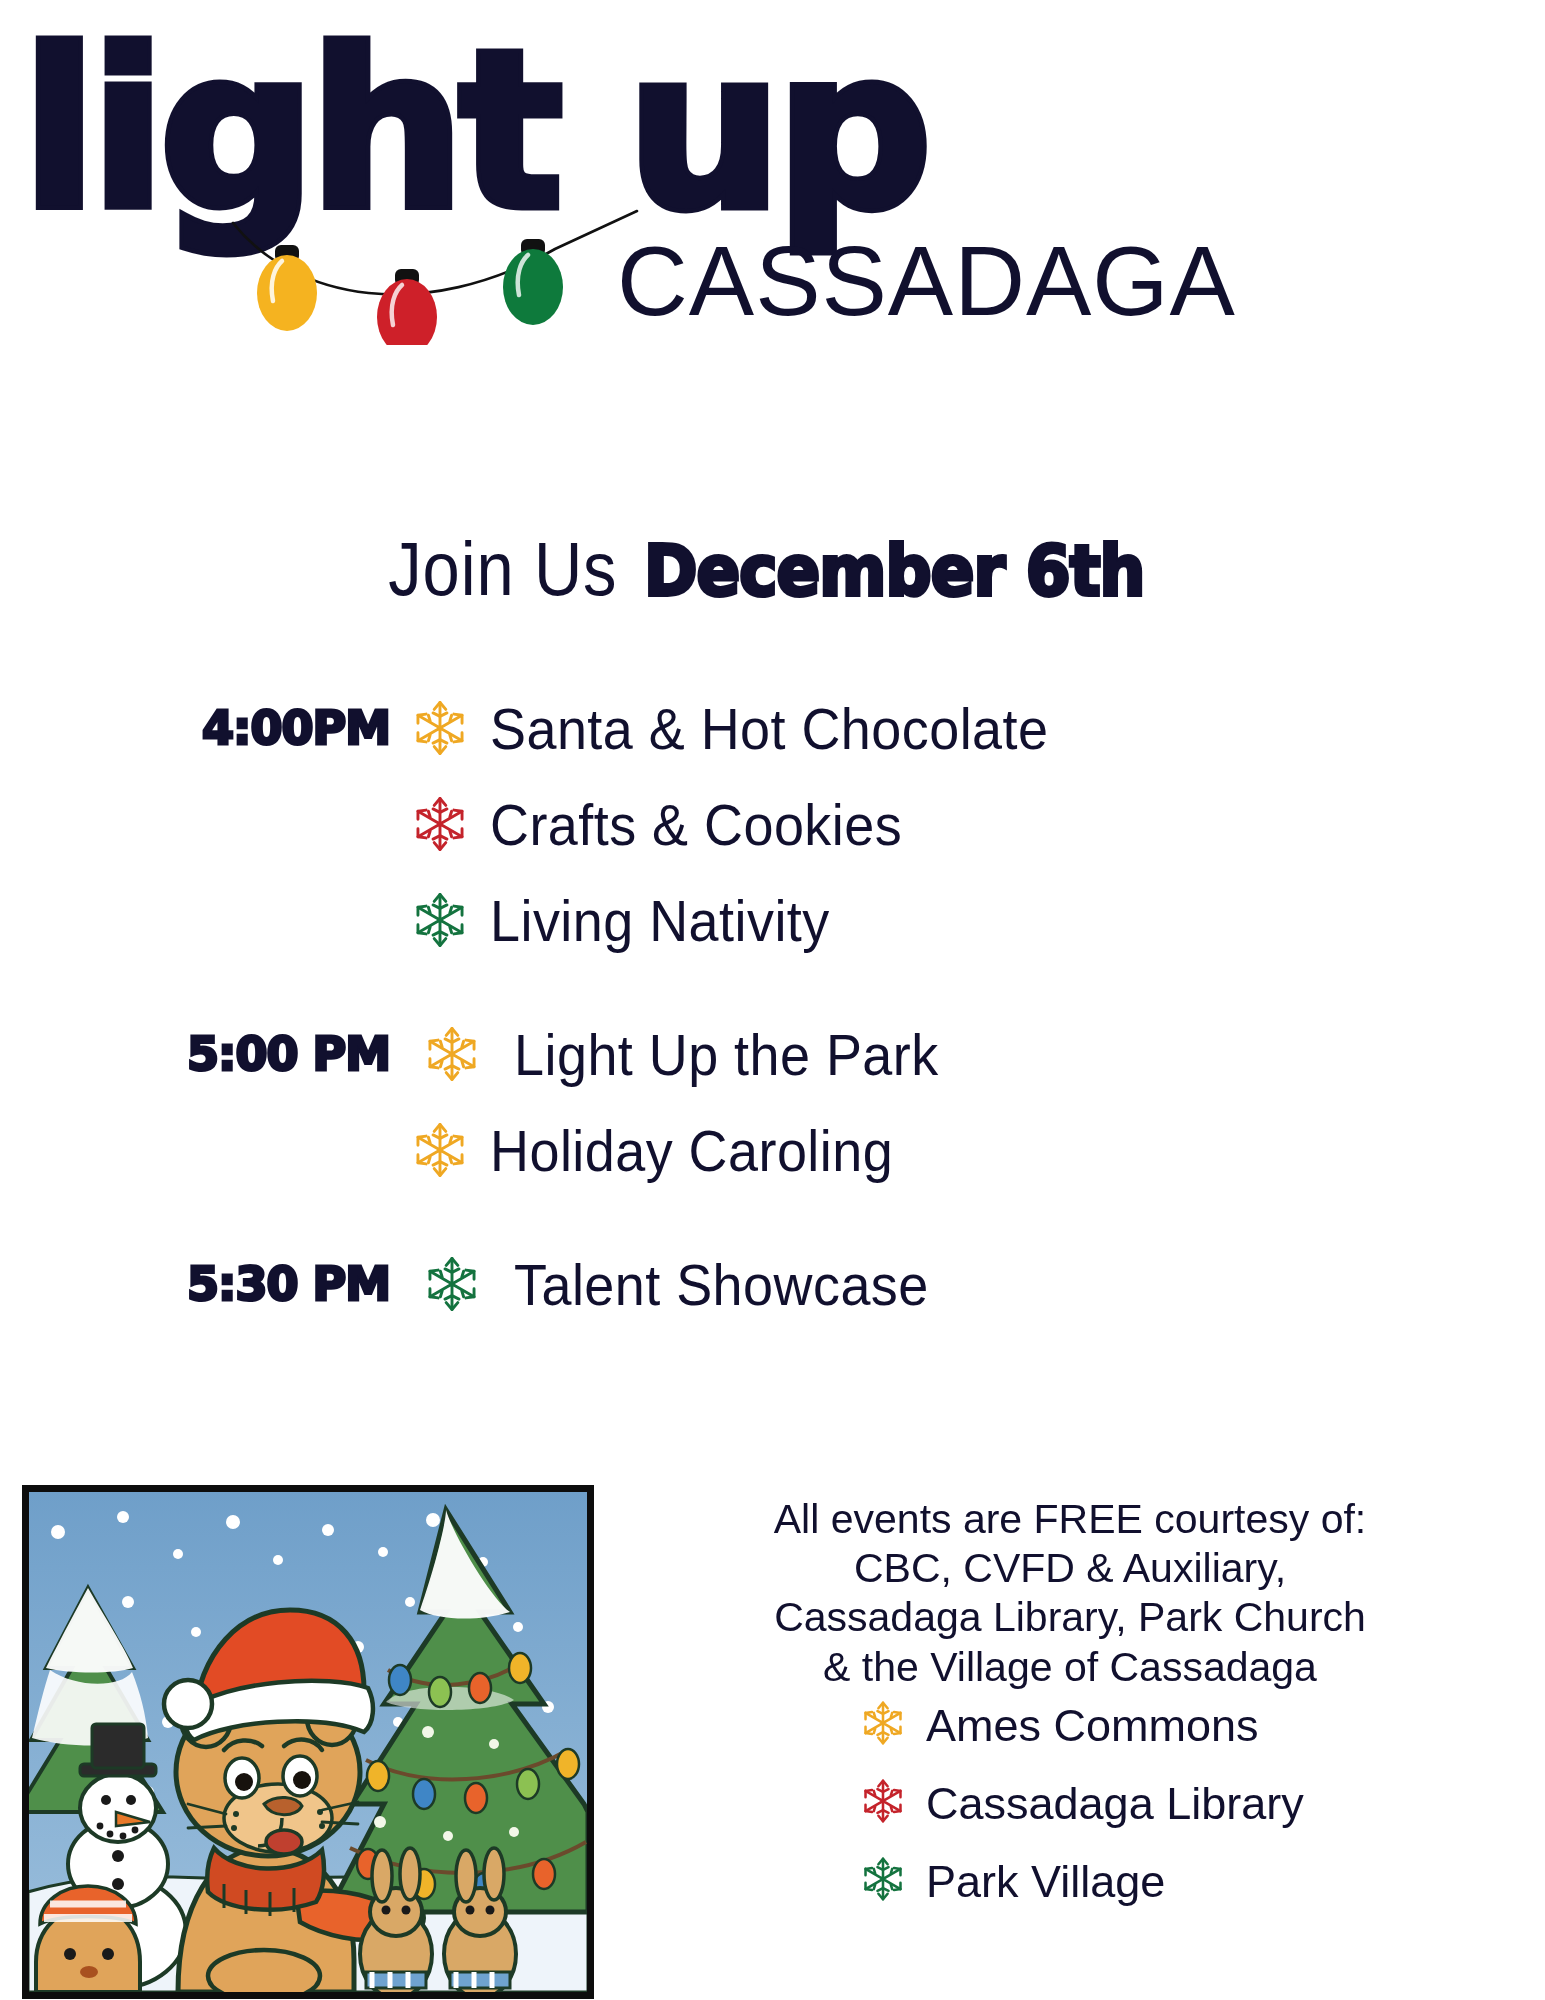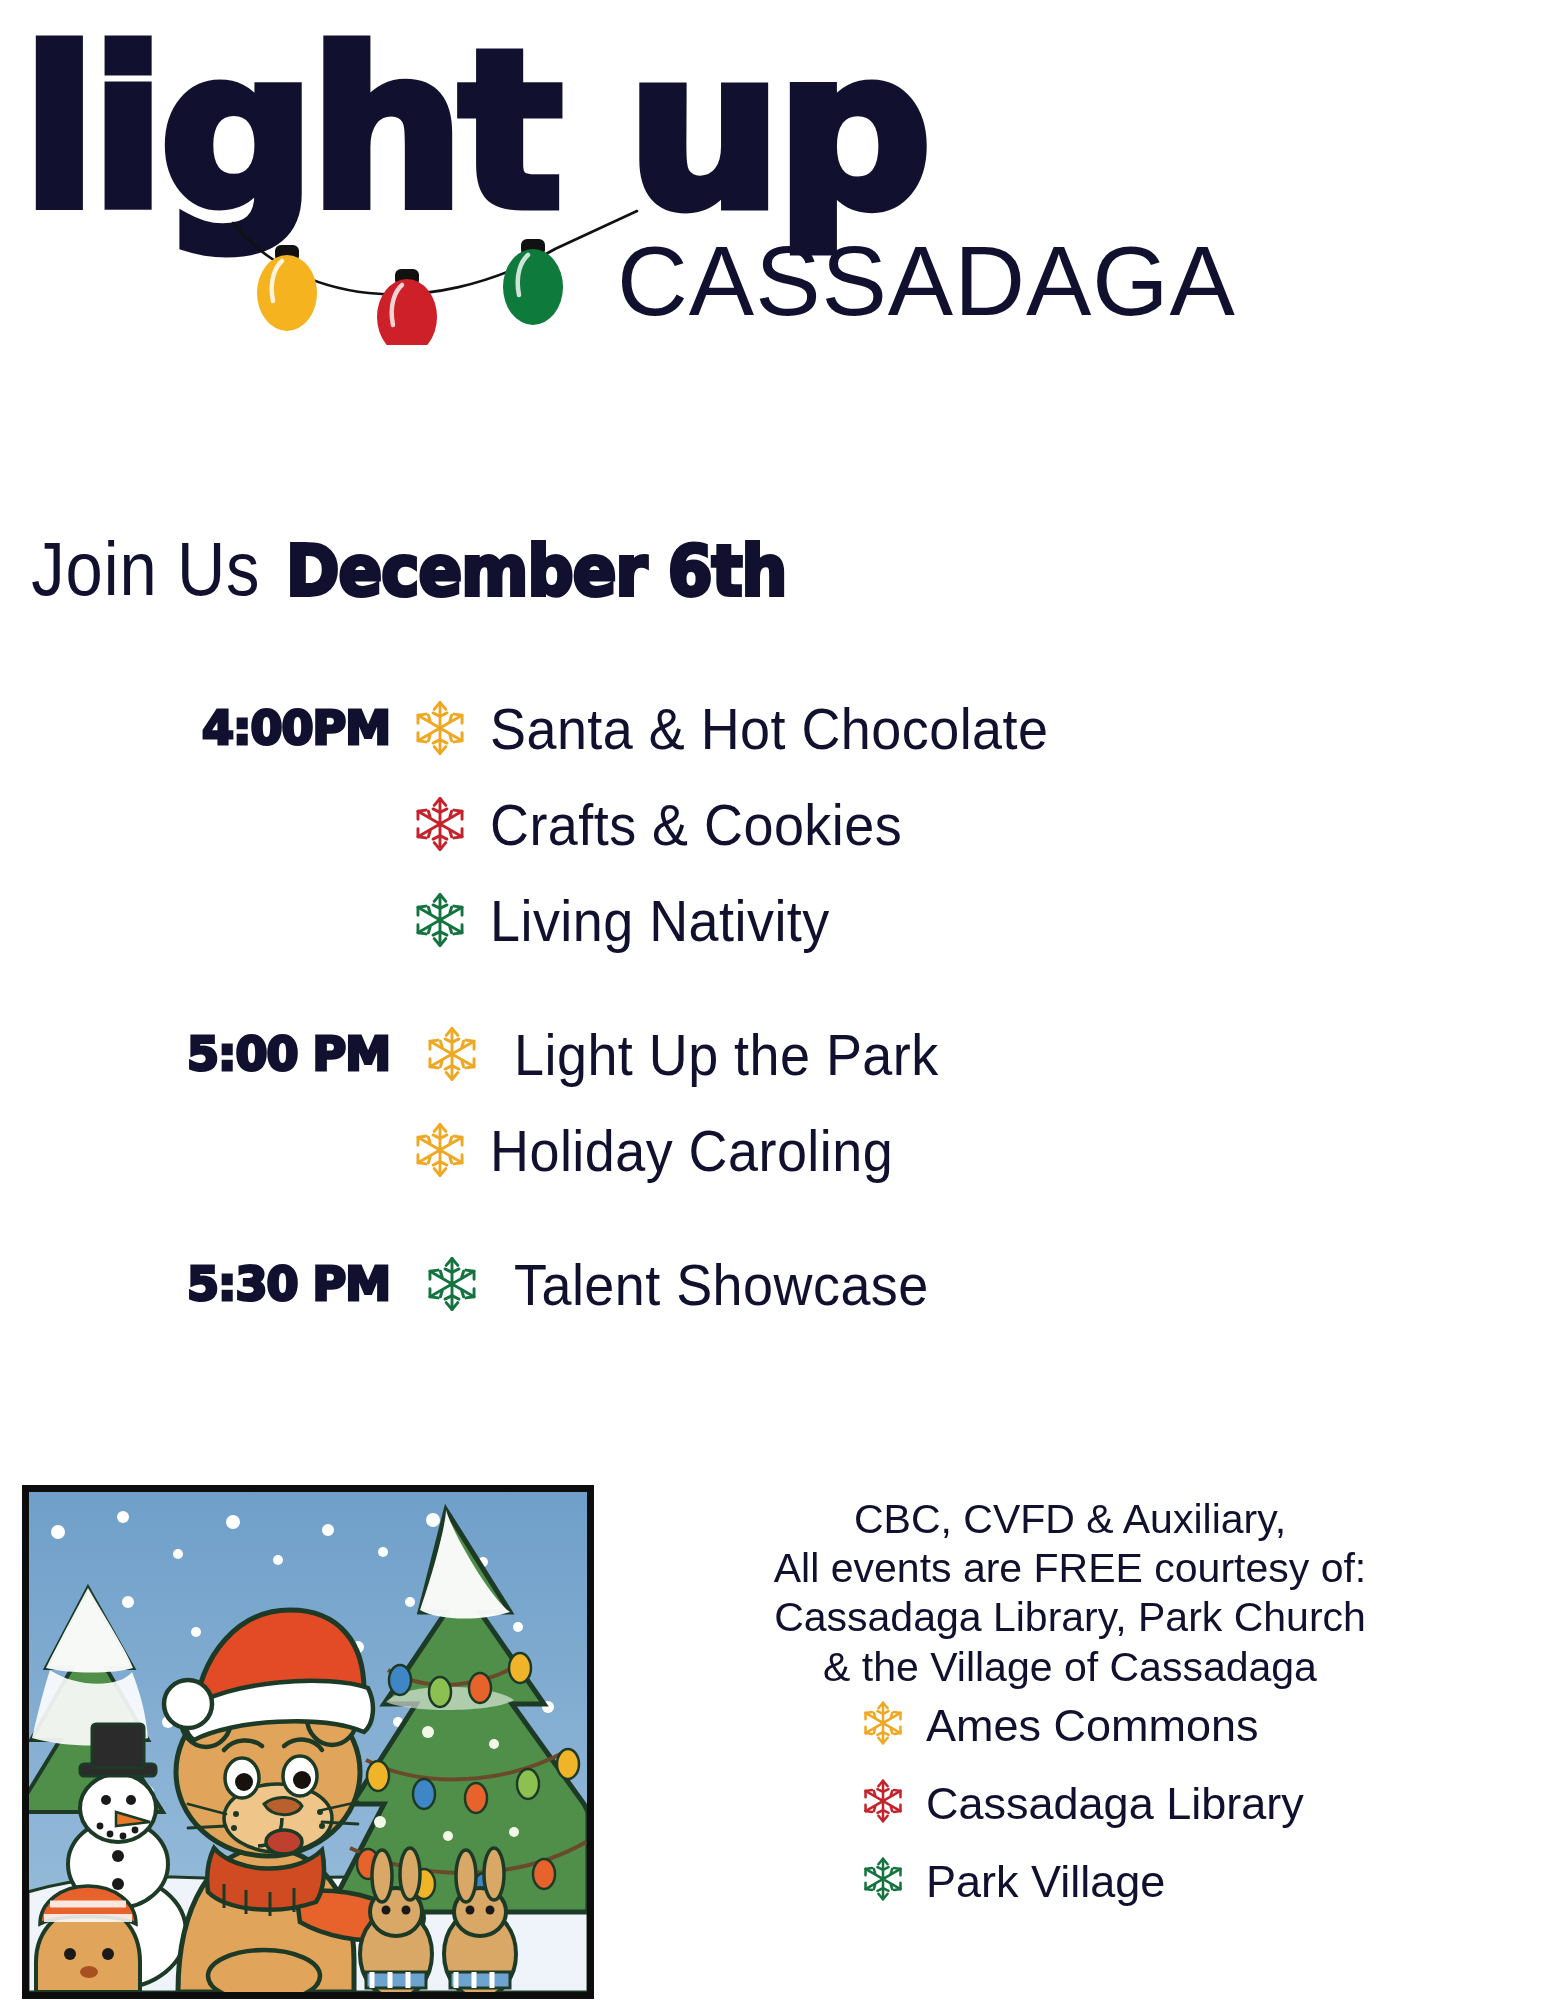--- a/index.html
+++ b/index.html
@@ -37,21 +37,21 @@
     font-size:98px;
     line-height:1;
     letter-spacing:1px;
     color:#11102e;
     white-space:nowrap;
   }
 
   
   .joinline{
     position:absolute;left:0;top:525px;width:1545px;
-    white-space:nowrap;
+    text-align:center;white-space:nowrap;
   }
   .join-thin{
     font-family:"Liberation Sans Narrow","Liberation Sans",sans-serif;
     font-weight:300;font-size:76px;letter-spacing:1px;
     color:#11102e;
     display:inline-block;transform:scaleX(.88);transform-origin:right center;
   }
   .join-bold{
     font-family:"DejaVu Sans", sans-serif;
     font-weight:bold;font-size:70px;letter-spacing:-1px;
@@ -422,22 +422,22 @@
         <ellipse cx="466" cy="382" rx="10" ry="26" fill="#d9a866" stroke="#1d3a26" stroke-width="3.5"></ellipse>
         <circle cx="442" cy="418" r="4.5" fill="#1a1a1a"></circle>
         <circle cx="462" cy="418" r="4.5" fill="#1a1a1a"></circle>
         <rect x="422" y="480" width="60" height="16" fill="#6fa3cf" stroke="#1d3a26" stroke-width="3"></rect>
         <path d="M428,480 L428,496 M446,480 L446,496 M464,480 L464,496" stroke="#ffffff" stroke-width="5"></path>
       </g>
     </svg>
   </div>
 
   <div class="credits">
+    <div>All events are FREE courtesy of:</div>
     <div>CBC, CVFD &amp; Auxiliary,</div>
-    <div>All events are FREE courtesy of:</div>
     <div>Cassadaga Library, Park Church</div>
     <div>&amp; the Village of Cassadaga</div>
   </div>
 
   <div class="locations">
 
     <div class="loc-row">
       <div class="loc-flake">
         <svg viewBox="0 0 100 100" fill="none" stroke="#efa823" stroke-width="5.5" stroke-linecap="round">
           <path d="M50 6 V94 M12 28 L88 72 M88 28 L12 72"></path>

